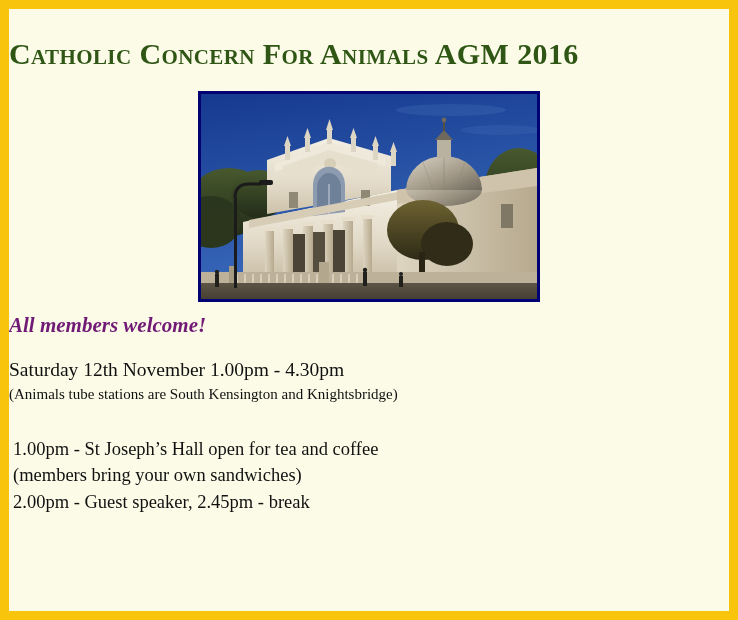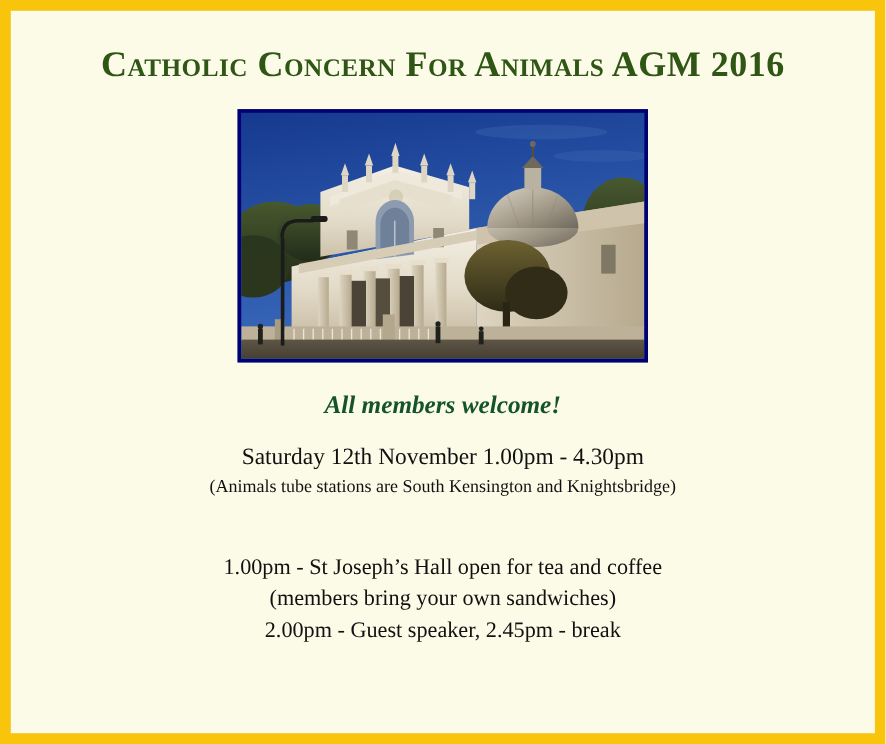--- a/index.html
+++ b/index.html
@@ -17,21 +17,20 @@
     box-sizing: border-box;
     background: #fbfbe7;
     border: 9px solid #f8c40c;
     overflow: hidden;
   }
   .inner {
     position: relative;
     width: 100%;
     height: 100%;
     background: #fbfbe7;
-    text-align: center;
   }
   .title {
     margin: 0;
     padding-top: 29px;
     color: #2f5615;
     font-family: "Liberation Serif", serif;
     font-weight: bold;
     font-size: 30px;
     font-variant: small-caps;
     letter-spacing: 0.4px;
@@ -48,44 +47,44 @@
     overflow: hidden;
     line-height: 0;
   }
   .photo-wrap svg {
     display: block;
     width: 100%;
     height: 100%;
   }
   .welcome {
     margin: 0;
-    padding-top: 23px;
+    padding-top: 11px;
     font-size: 21px;
     font-weight: bold;
     font-style: italic;
-    color: #14532d;
+    color: #701a75;
     line-height: 1.2;
   }
   .block {
     margin: 0;
     padding-top: 18px;
   }
   .line {
     margin: 0;
     color: #111111;
     font-size: 19.5px;
     line-height: 1.42;
     white-space: nowrap;
   }
   .line.small {
     font-size: 15px;
     line-height: 1.55;
   }
   .schedule {
-    margin: 16px;
+    margin: 4px;
     padding-top: 25px;
   }
   .schedule .line {
     font-size: 18.5px;
     line-height: 1.45;
   }
 </style>
 </head>
 <body>
 

